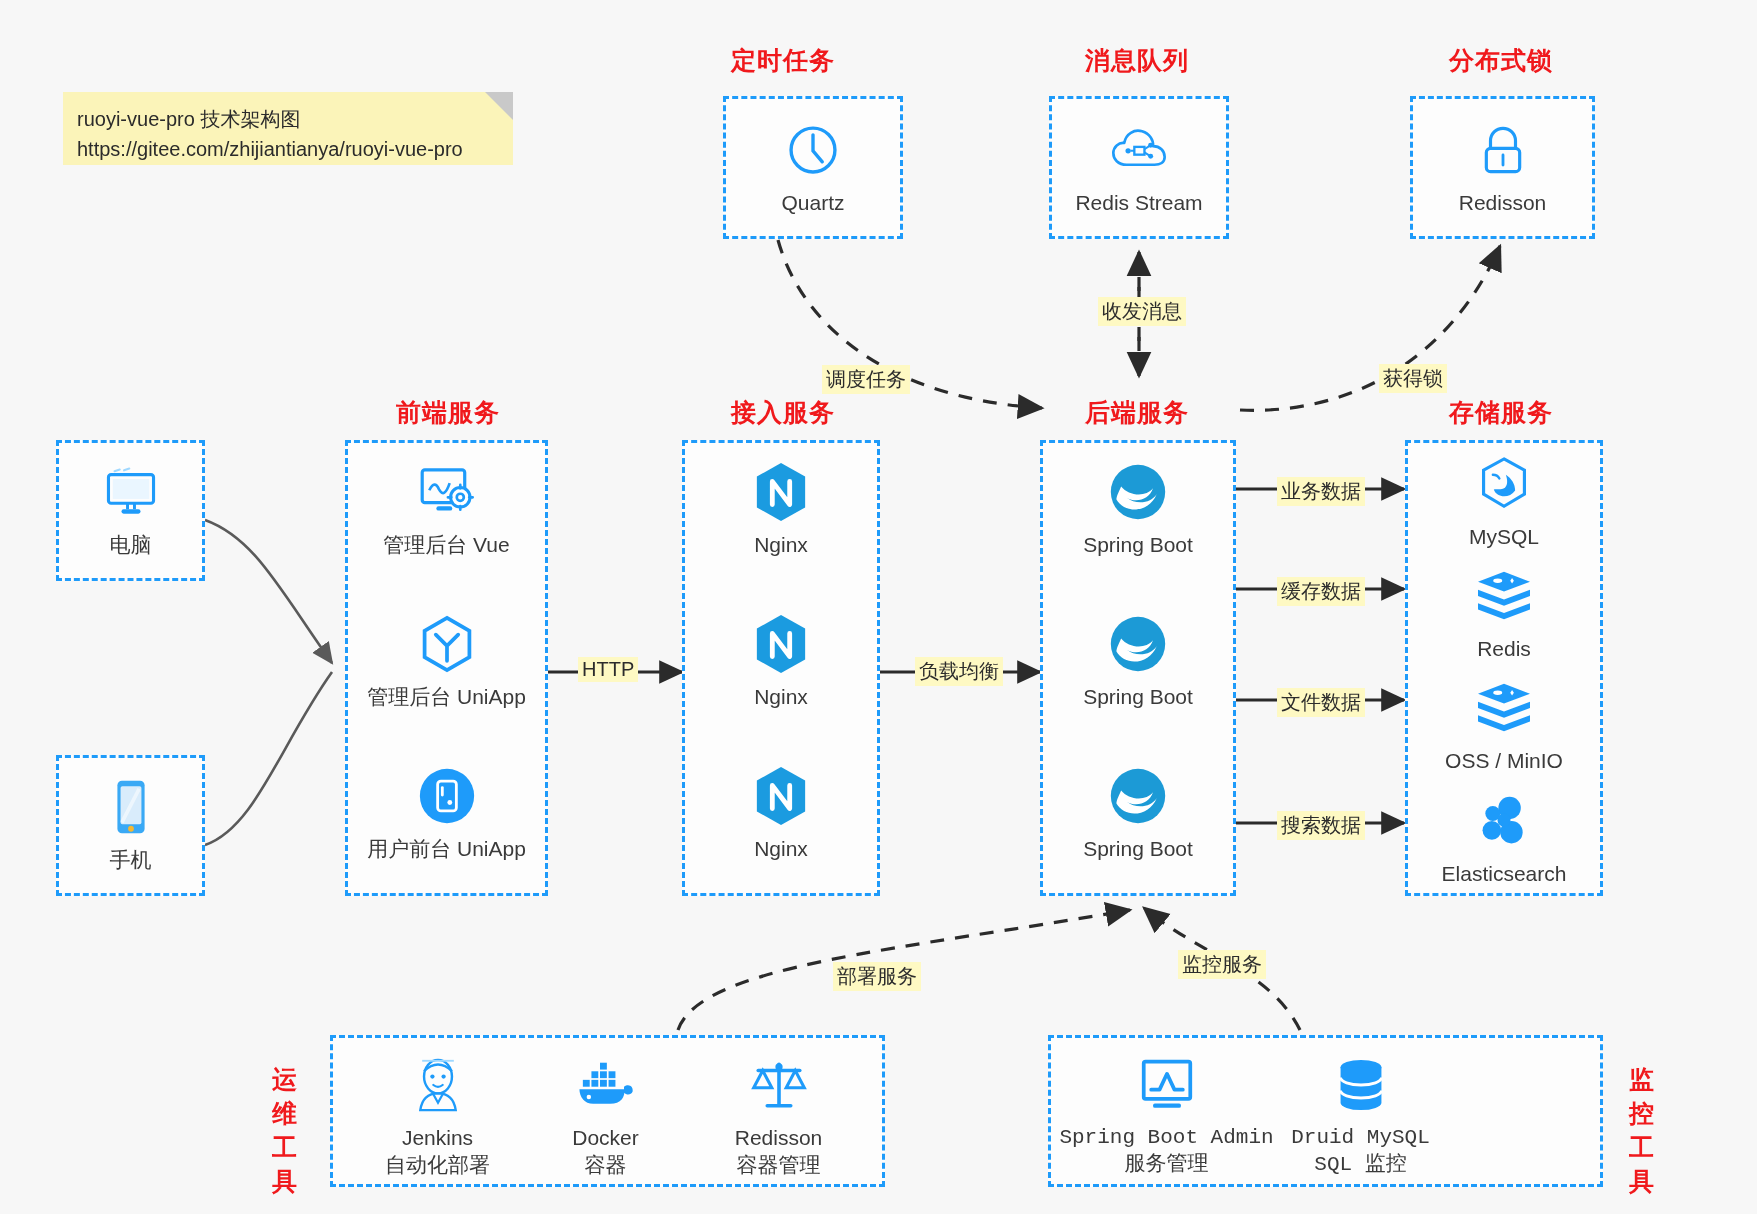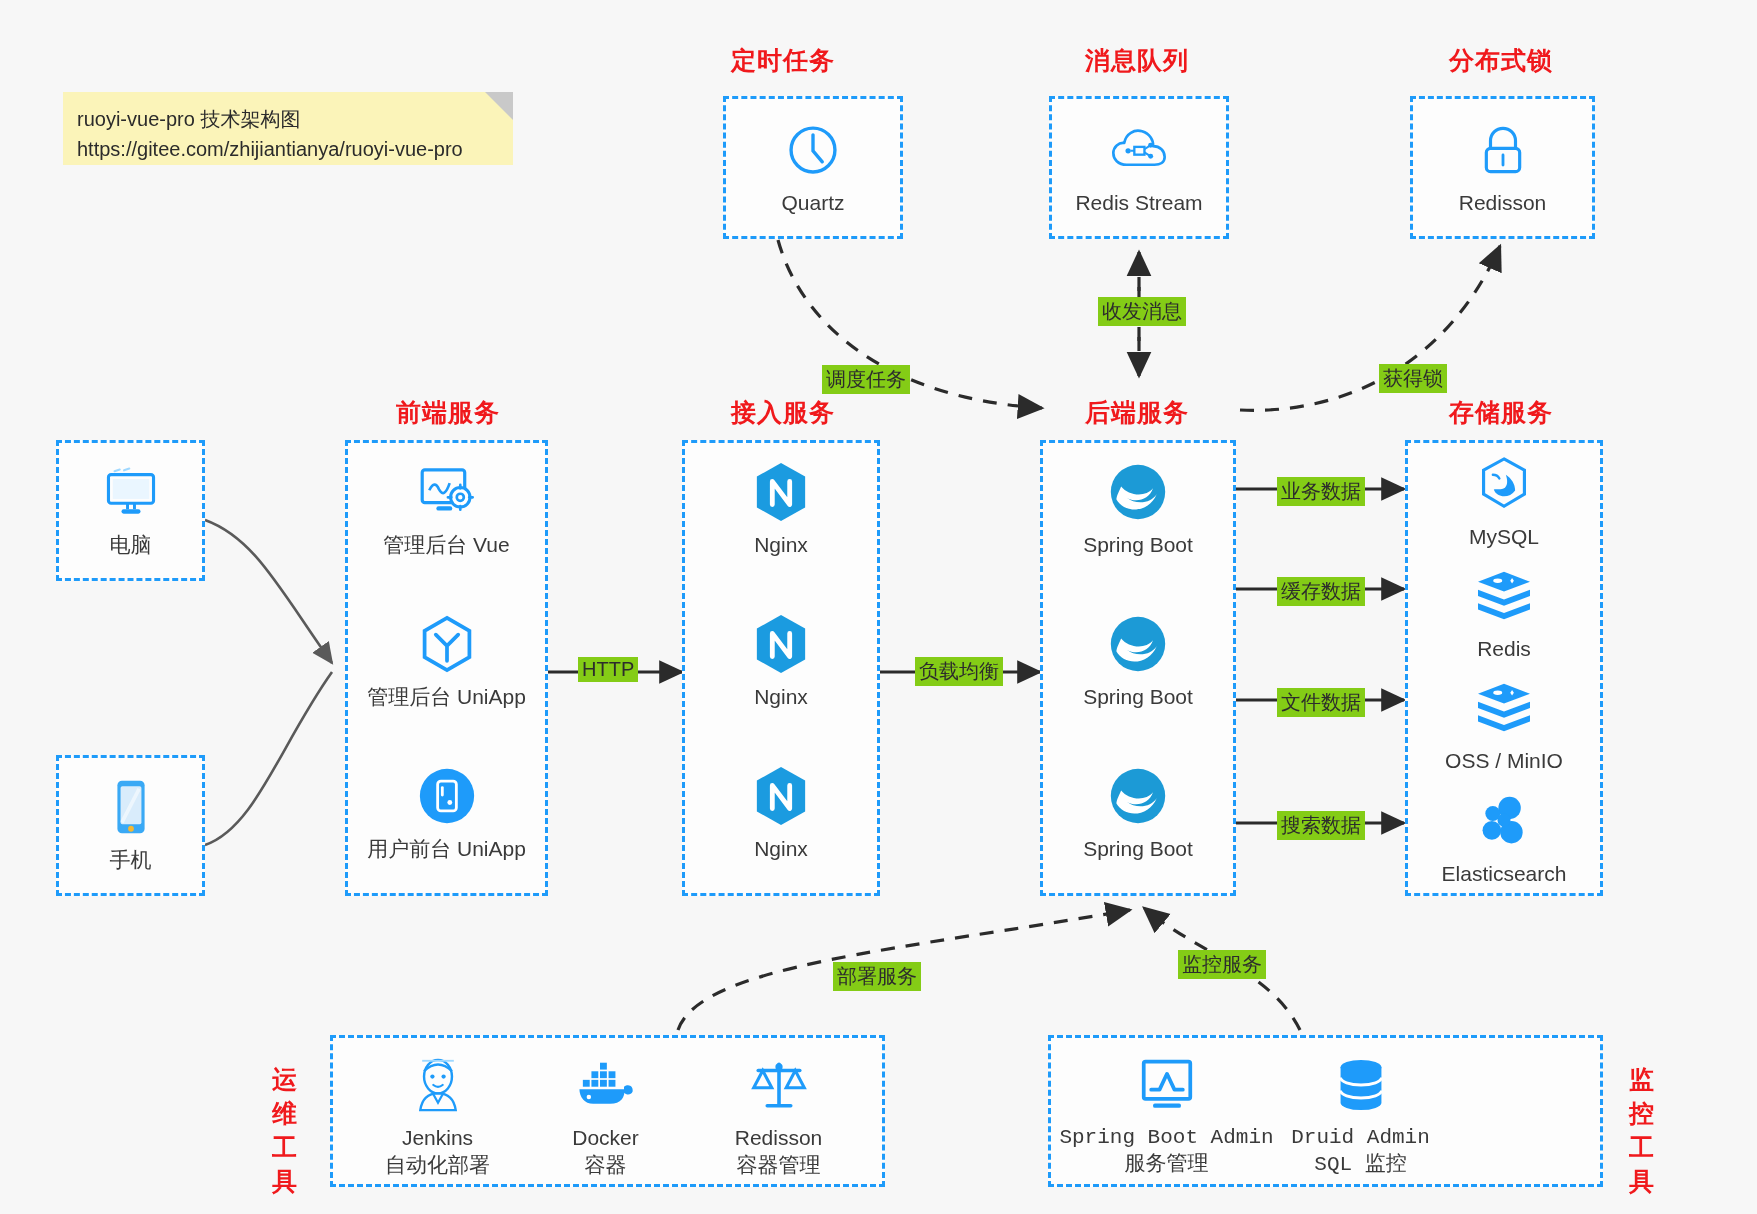--- a/index.html
+++ b/index.html
@@ -47,21 +47,21 @@
   .node{position:absolute;display:flex;flex-direction:column;align-items:center;justify-content:flex-start;}
   .node .icon{display:flex;align-items:center;justify-content:center;height:66px;}
   .node .cap{
     font-size:21px;color:#3a3a3a;text-align:center;line-height:27px;
     margin-top:6px;white-space:nowrap;
   }
   .node .cap2{font-size:21px;color:#3a3a3a;text-align:left;line-height:27px;white-space:nowrap;}
 
   
   .elabel{
-    position:absolute;font-size:20px;color:#2c2c2c;background:#84cc16;
+    position:absolute;font-size:20px;color:#2c2c2c;background:#fef9c3;
     padding:1px 4px;white-space:nowrap;z-index:6;
   }
 </style>
 </head>
 <body>
 
 <div id="stage">
 
   <svg id="wires" viewBox="0 0 1757 1214">
     <defs>
@@ -420,21 +420,21 @@
       <div class="icon">
         <svg width="52" height="54" viewBox="0 0 56 58">
           <ellipse cx="28" cy="10" rx="22" ry="8" fill="#1e9bfa"></ellipse>
           <path d="M6 10 L6 22 A22 8 0 0 0 50 22 L50 10" fill="#1e9bfa"></path>
           <path d="M6 24 L6 36 A22 8 0 0 0 50 36 L50 24" fill="#1e9bfa"></path>
           <path d="M6 38 L6 48 A22 8 0 0 0 50 48 L50 38" fill="#1e9bfa"></path>
           <path d="M6 21 A22 8 0 0 0 50 21" fill="none" stroke="#ffffff" stroke-width="3"></path>
           <path d="M6 35 A22 8 0 0 0 50 35" fill="none" stroke="#ffffff" stroke-width="3"></path>
         </svg>
       </div>
-      <div class="cap">Druid Admin</div>
+      <div class="cap">Druid MySQL</div>
       <div class="cap2">SQL 监控</div>
     </div>
 
   </div>
 
   <div class="gtitle vert" style="left:1620px;top:1062px;">
     <div>监控</div>
     <div>工具</div>
   </div>
 

